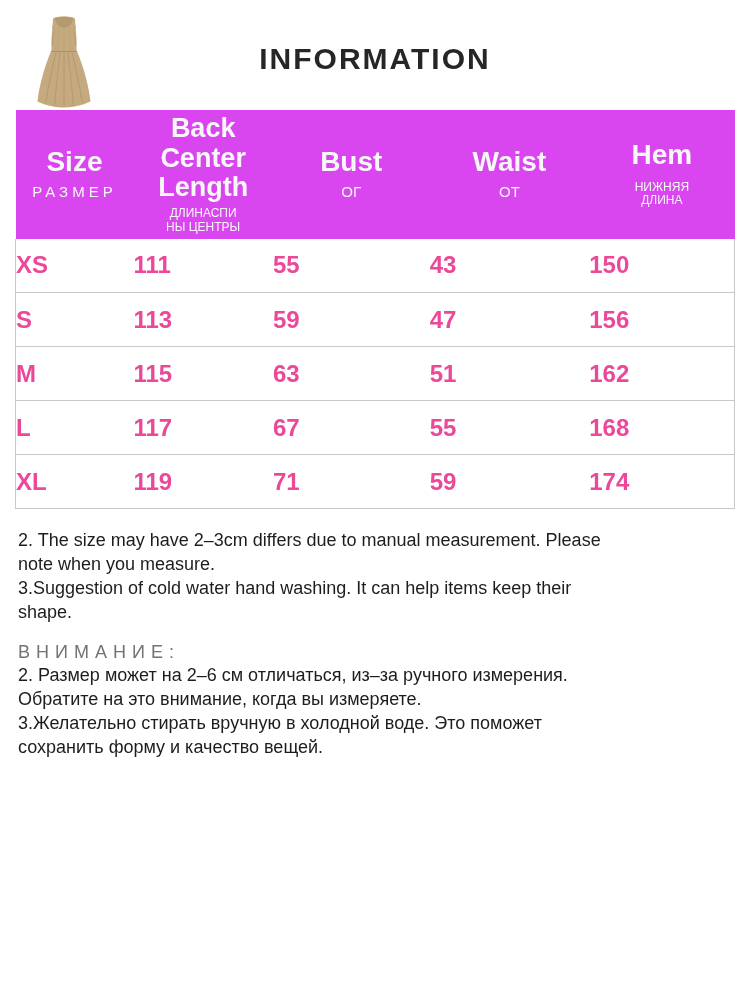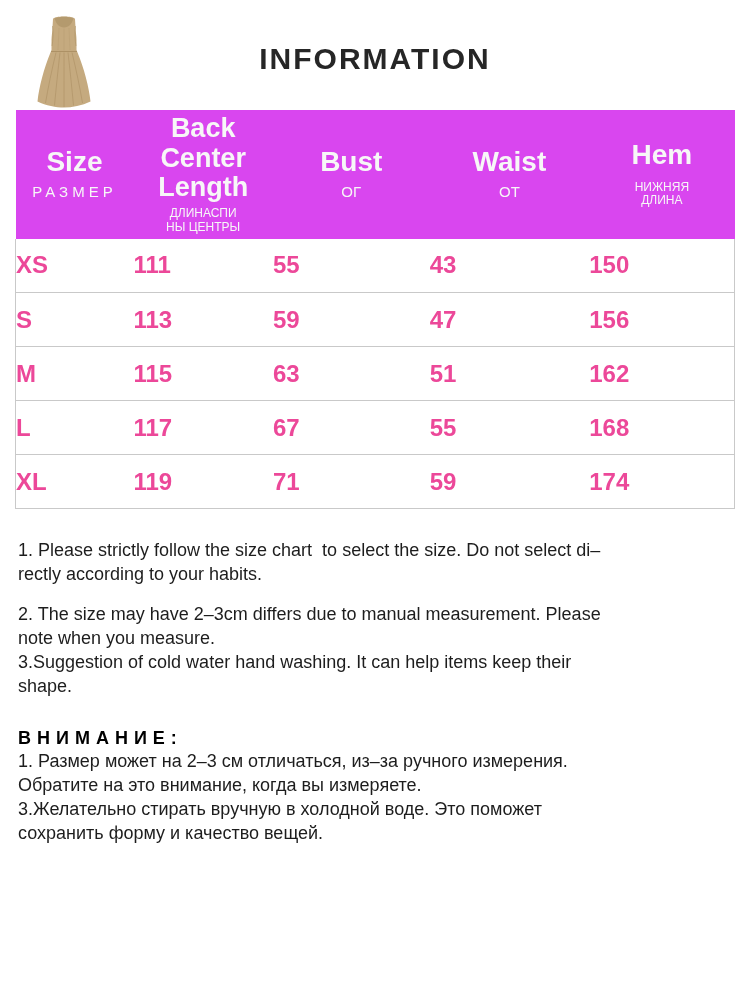--- a/index.html
+++ b/index.html
@@ -42,21 +42,21 @@
     font-size: 24px; color: #ec4899;
     border-bottom: 1px solid #c9c9c9; background: #ffffff; font-weight: bold;
   }
   .size-table tbody td:first-child { border-left: 1px solid #c9c9c9; }
   .size-table tbody td:last-child { border-right: 1px solid #c9c9c9; }
 
   
   .notes { position: absolute; left: 18px; top: 512px; width: 716px; }
   .note-heading { font-size: 21px; font-weight: 600; color: #111; }
   .note-body { margin-top: 26px; font-size: 18px; line-height: 24px; color: #1d1d1d; white-space: pre-wrap; }
-  .attn-heading { margin-top: 30px; font-size: 18px; font-weight: 700; letter-spacing: 6px; color: #000000; }
+  .attn-heading { margin-top: 18px; font-size: 18px; font-weight: 400; letter-spacing: 6px; color: #737373; }
   .attn-body { margin-top: 25px; font-size: 18px; line-height: 24px; color: #1d1d1d; white-space: pre-wrap; }
 </style>
 </head>
 <body>
 
 <div class="page">
 
   <div class="top">
     <svg class="dress" viewBox="0 0 62 96" aria-hidden="true">
 
@@ -163,27 +163,25 @@
         <td>XL</td>
         <td>119</td>
         <td>71</td>
         <td>59</td>
         <td>174</td>
       </tr>
     </tbody>
   </table>
 
   <div class="notes">
-    <div class="note-body">1. Please strictly follow the size chart  to select the size. Do not select di–
-rectly according to your habits.</div>
     <div class="note-body" style="margin-top:16px;">2. The size may have 2–3cm differs due to manual measurement. Please
 note when you measure.</div>
     <div class="note-body" style="margin-top:0;">3.Suggestion of cold water hand washing. It can help items keep their
 shape.</div>
 
     <div class="attn-heading">ВНИМАНИЕ:</div>
-    <div class="attn-body" style="margin-top:0;">1. Размер может на 2–3 см отличаться, из–за ручного измерения.
+    <div class="attn-body" style="margin-top:0;">2. Размер может на 2–6 см отличаться, из–за ручного измерения.
 Обратите на это внимание, когда вы измеряете.</div>
     <div class="attn-body" style="margin-top:0;">3.Желательно стирать вручную в холодной воде. Это поможет
 сохранить форму и качество вещей.</div>
   </div>
 
 </div>
 
 </body></html>

